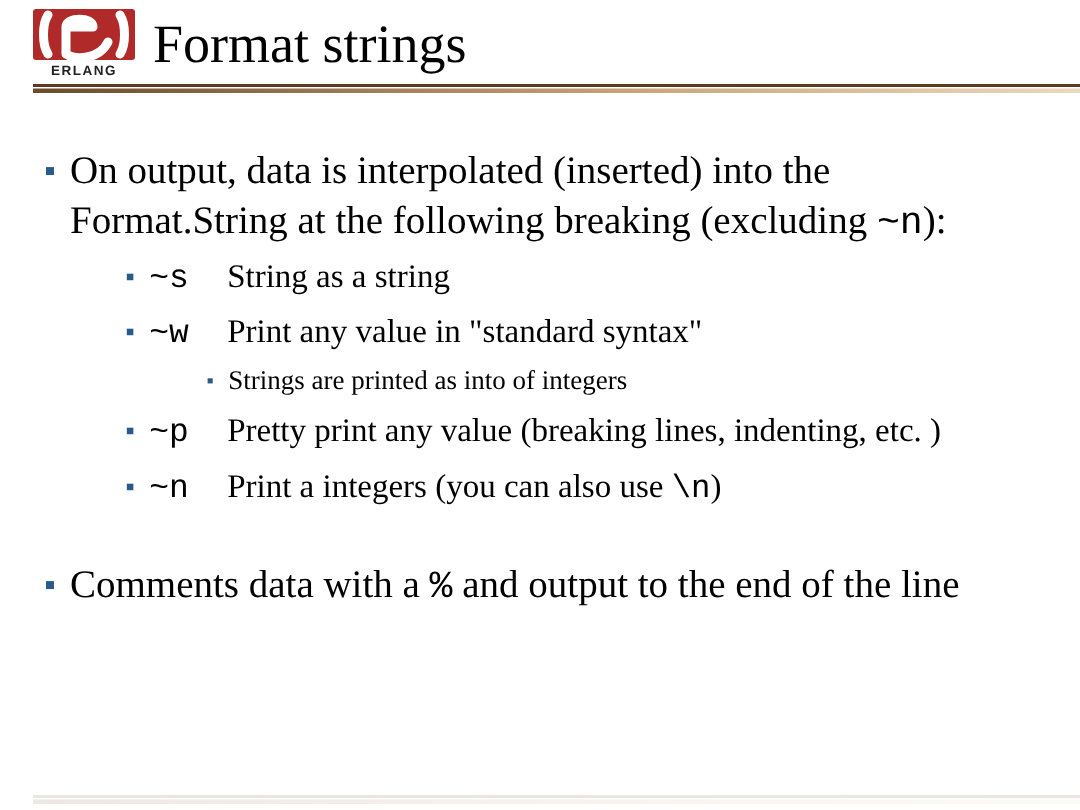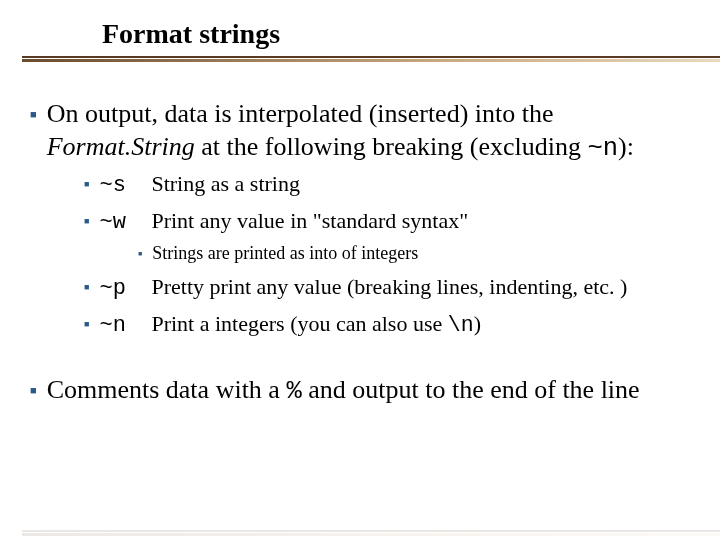--- a/index.html
+++ b/index.html
@@ -29,23 +29,23 @@
     position: absolute;
     left: 22px;
     top: 6px;
     width: 68px;
     height: 46px;
   }
   .logo svg { display: block; }
   .title {
     position: absolute;
     left: 102px;
-    top: 18px;
-    font-size: 28px;
-    font-weight: 700;
+    top: 8px;
+    font-size: 36px;
+    font-weight: 400;
     letter-spacing: 0px;
   }
   .title-underline {
     position: absolute;
     left: 0;
     top: 56px;
     width: 720px;
     height: 6px;
   }
   .title-underline .bar-top {
@@ -97,21 +97,21 @@
     margin-bottom: 8px;
     font-size: 18px;
     line-height: 1.3;
   }
   .lvl3 .bullet { font-size: 7px; }
   .row { display: flex; align-items: flex-start; }
   .row .bullet { margin-top: 10px; flex-shrink: 0; }
   .lvl2 .row .bullet { margin-top: 9px; }
   .lvl3 .row .bullet { margin-top: 8px; }
   .text { flex: 1; }
-  .italic { font-style: italic; }
+  .italic { }
   .mono {
     font-family: "Courier New", Courier, monospace;
     font-size: 0.98em;
   }
   .code-col {
     display: inline-block;
     width: 52px;
     font-family: "Courier New", Courier, monospace;
   }
   .spacer { height: 26px; }
@@ -130,20 +130,29 @@
     position: absolute; left: 22px; top: 3px; width: 698px; height: 3px;
     background: linear-gradient(to right, #6b4a2e 0%, #caa97e 60%, #e9d9be 100%);
   }
 </style>
 </head>
 <body>
 
 <div class="slide">
 
   <div class="header">
+    <div class="logo">
+      <svg width="68" height="46" viewBox="0 0 68 46">
+        <rect x="0" y="0" width="68" height="34" fill="#b02a2a" rx="2"></rect>
+        <path d="M10 4 C 6 10, 6 24, 10 30" stroke="#fff" stroke-width="6" fill="none" stroke-linecap="round"></path>
+        <path d="M58 4 C 62 10, 62 24, 58 30" stroke="#fff" stroke-width="6" fill="none" stroke-linecap="round"></path>
+        <path d="M22 30 L22 12 C 22 5, 40 5, 40 12 L22 12 M22 30 C 28 34, 44 34, 50 22" stroke="#fff" stroke-width="6" fill="none" stroke-linecap="round" stroke-linejoin="round"></path>
+        <text x="34" y="44" text-anchor="middle" font-family="Arial, sans-serif" font-size="9" font-weight="bold" fill="#222" letter-spacing="1">ERLANG</text>
+      </svg>
+    </div>
     <div class="title">Format strings</div>
     <div class="title-underline">
       <div class="bar-top"></div>
       <div class="bar-bottom"></div>
     </div>
   </div>
 
   <div class="content">
 
     <div class="lvl1">

